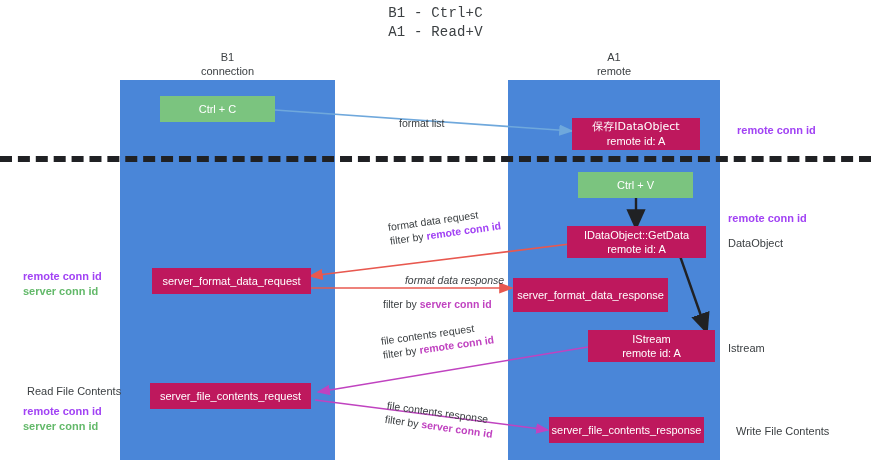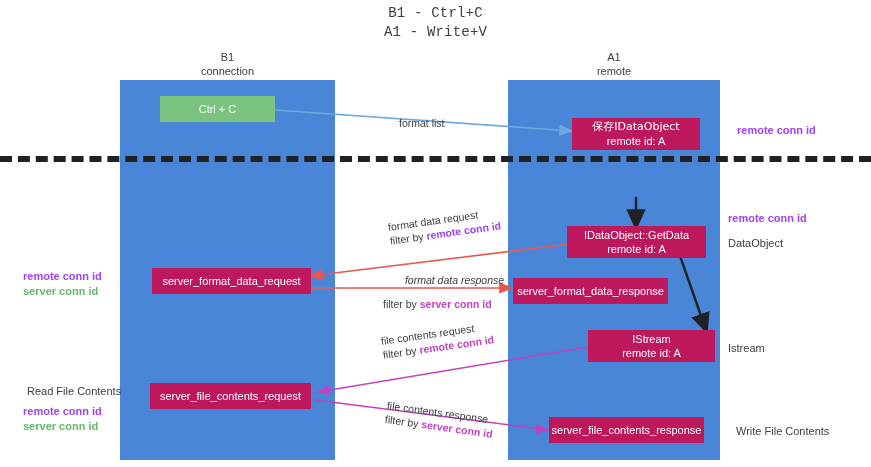--- a/index.html
+++ b/index.html
@@ -110,21 +110,21 @@
   }
   .cjk { font-family: "DejaVu Sans", sans-serif; }
 </style>
 </head>
 <body>
 
 <div id="canvas">
 
   <div class="abs title">
     <div>B1 - Ctrl+C</div>
-    <div>A1 - Write+V</div>
+    <div>A1 - Read+V</div>
   </div>
 
   <div class="abs col-caption" style="left:120px; top:50px; width:215px;">
     <div>B1</div>
     <div>connection</div>
   </div>
   <div class="abs col-caption" style="left:508px; top:50px; width:212px;">
     <div>A1</div>
     <div>remote</div>
   </div>
@@ -167,31 +167,34 @@
 
   <div class="abs node green" style="left:160px; top:96px; width:115px; height:26px;">
     <span>Ctrl + C</span>
   </div>
 
   <div class="abs node orange" style="left:572px; top:118px; width:128px; height:32px;">
     <span class="cjk">保存IDataObject</span>
     <span>remote id: A</span>
   </div>
 
+  <div class="abs node green" style="left:578px; top:172px; width:115px; height:26px;">
+    <span>Ctrl + V</span>
+  </div>
 
   <div class="abs node orange" style="left:567px; top:226px; width:139px; height:32px;">
     <span>IDataObject::GetData</span>
     <span>remote id: A</span>
   </div>
 
   <div class="abs node orange" style="left:152px; top:268px; width:159px; height:26px;">
     <span>server_format_data_request</span>
   </div>
 
-  <div class="abs node orange" style="left:513px; top:278px; width:155px; height:26px;align-items:center;">
+  <div class="abs node orange" style="left:513px; top:278px; width:155px; height:34px;align-items:center;">
     <span>server_format_data_response</span>
   </div>
 
   <div class="abs node orange" style="left:588px; top:330px; width:127px; height:32px;">
     <span>IStream</span>
     <span>remote id: A</span>
   </div>
 
   <div class="abs node orange" style="left:150px; top:383px; width:161px; height:26px;">
     <span>server_file_contents_request</span>

